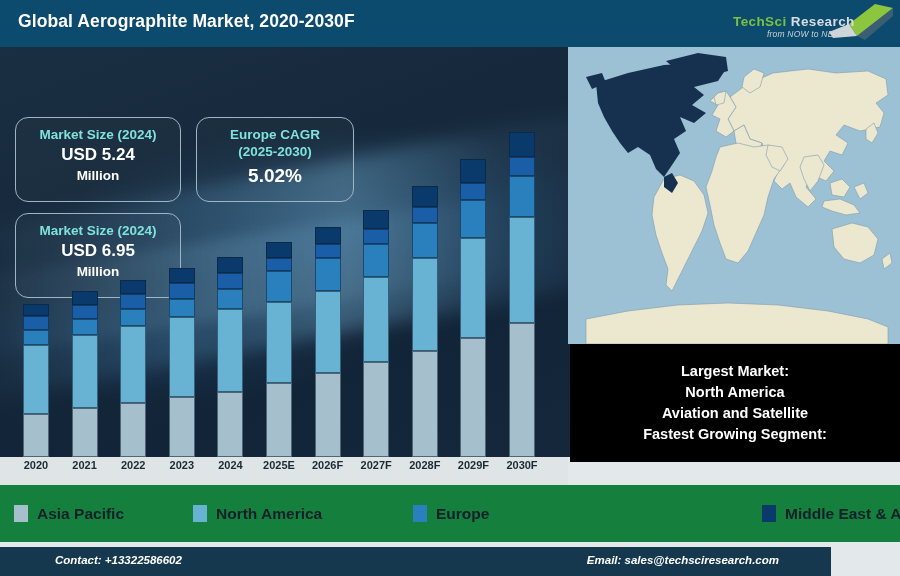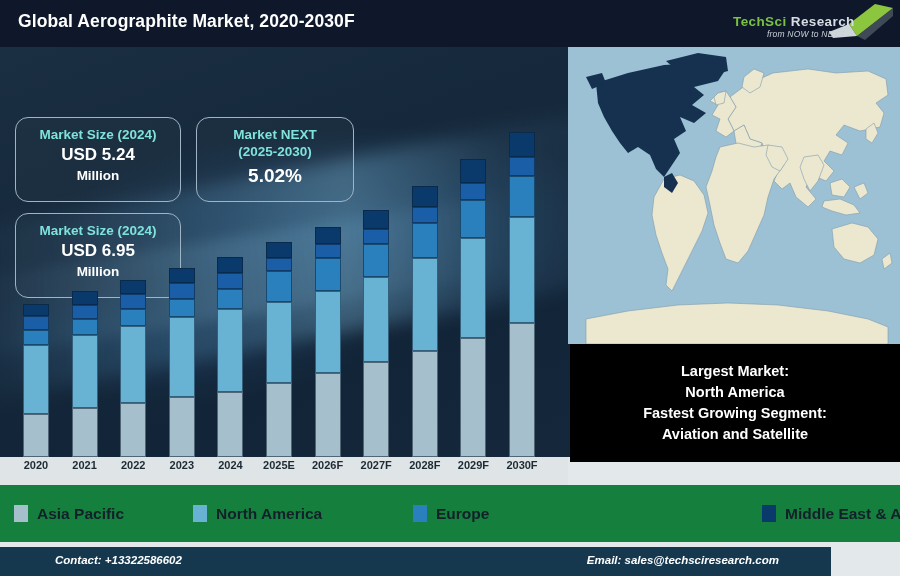--- a/index.html
+++ b/index.html
@@ -8,21 +8,21 @@
   body {
     font-family:"Liberation Sans", sans-serif;
     background:#e3e8ea;
     position:relative;
   }
   #stage { position:absolute; left:0; top:0; width:900px; height:576px; }
 
   
   .header {
     position:absolute; left:0; top:0; width:900px; height:47px;
-    background:#0f172a;
+    background:#0c4a6e;
   }
   .header-title {
     position:absolute; left:18px; top:11px;
     font-size:17.5px; font-weight:bold; color:#ffffff;
     letter-spacing:.1px;
   }
   .logo-box {
     position:absolute; right:5px; top:2px; width:170px; height:42px;
   }
   .logo-swoosh { position:absolute; left:0; top:0; width:170px; height:42px; }
@@ -160,21 +160,21 @@
     <div class="swoosh"></div>
     <div class="swoosh2"></div>
 
     <div class="stat-card" id="card-size-2024">
       <div class="stat-label">Market Size (2024)</div>
       <div class="stat-value">USD 5.24</div>
       <div class="stat-unit">Million</div>
     </div>
 
     <div class="stat-card" id="card-cagr">
-      <div class="stat-label">Market NEXT</div>
+      <div class="stat-label">Europe CAGR</div>
       <div class="stat-label">(2025-2030)</div>
       <div class="stat-value">5.02%</div>
     </div>
 
     <div class="stat-card" id="card-size-2030">
       <div class="stat-label">Market Size (2024)</div>
       <div class="stat-value">USD 6.95</div>
       <div class="stat-unit">Million</div>
     </div>
 
@@ -315,22 +315,22 @@
         <path d="M98,14 L130,6 L158,10 L160,24 L138,30 L112,26 Z" fill="#15314f"></path>
         <path d="M18,30 L34,26 L38,36 L24,42 Z" fill="#15314f"></path>
         <path d="M96,130 L104,126 L110,136 L104,146 L96,140 Z" fill="#15314f"></path>
       </g>
     </svg>
   </div>
 
   <div class="info-box">
     <div class="info-line">Largest Market:</div>
     <div class="info-line">North America</div>
+    <div class="info-line">Aviation and Satellite</div>
     <div class="info-line">Fastest Growing Segment:</div>
-    <div class="info-line">Aviation and Satellite</div>
   </div>
 
   <div class="legend" id="legend">
       <div class="legend-item" style="position: absolute; left: 14px;">
         <span class="legend-swatch" style="background: rgb(166, 191, 204);"></span>
         <span class="legend-text">Asia Pacific</span>
       </div>
       <div class="legend-item" style="position: absolute; left: 193px;">
         <span class="legend-swatch" style="background: rgb(104, 178, 212);"></span>
         <span class="legend-text">North America</span>

